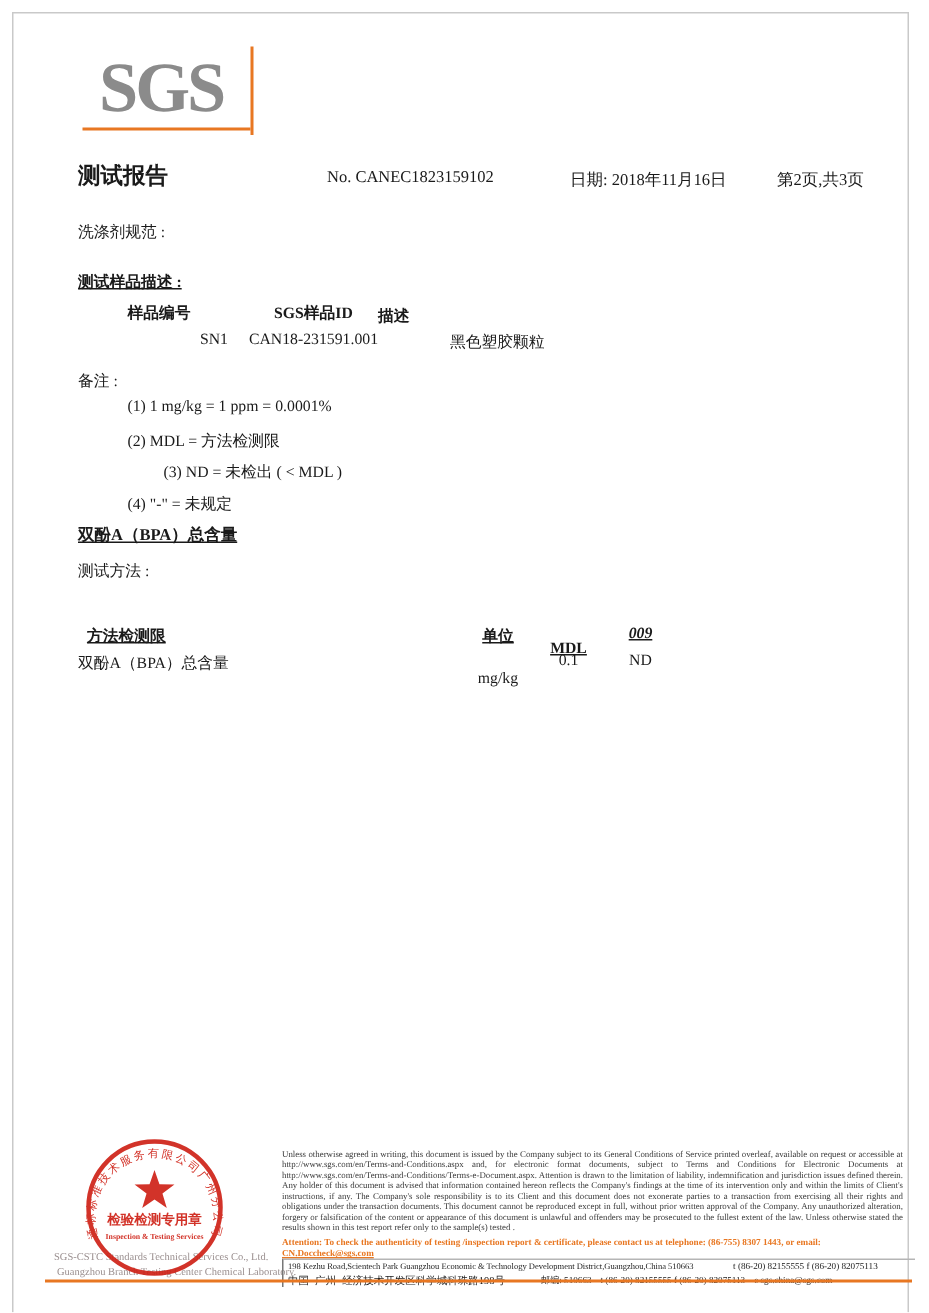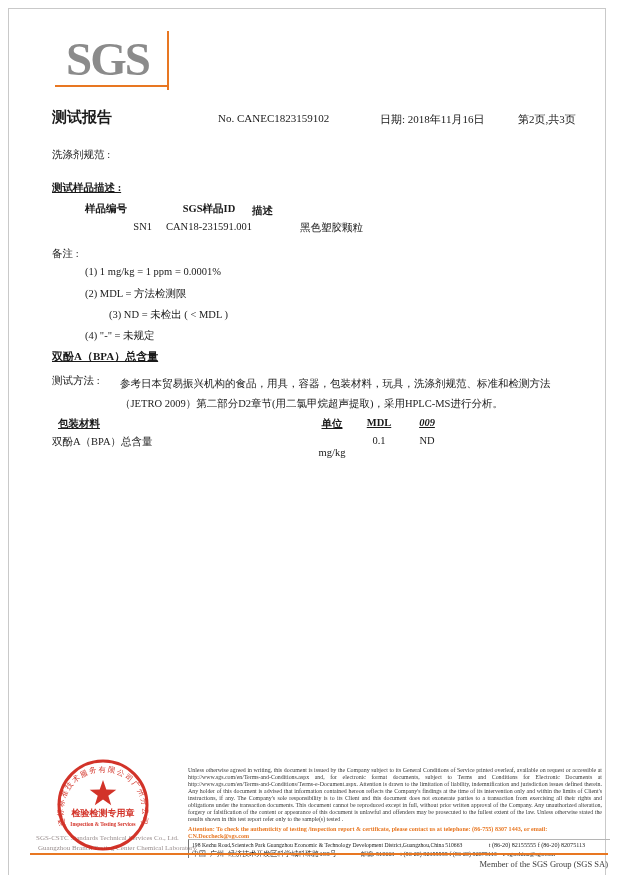--- a/index.html
+++ b/index.html
@@ -56,25 +56,24 @@
 
   <div class="abs body-text" style="left:52px;top:247px;">备注 :</div>
   <div class="abs body-text" style="left:85px;top:266px;">(1) 1 mg/kg = 1 ppm = 0.0001%</div>
   <div class="abs body-text" style="left:85px;top:287px;">(2) MDL = 方法检测限</div>
   <div class="abs body-text" style="left:85px;top:308px;margin-left:24px;">(3) ND = 未检出 ( &lt; MDL )</div>
   <div class="abs body-text" style="left:85px;top:329px;">(4) "-" = 未规定</div>
 
   <div class="abs sec-head" style="left:52px;top:349px;">双酚A（BPA）总含量</div>
 
   <div class="abs body-text" style="left:52px;top:374px;">测试方法 :</div>
-  <div class="abs body-text method-text" style="left:120px;top:374px;">参考日本贸易振兴机构的食品，用具，容器，包装材料，玩具，洗涤剂规范、标准和检测方法（JETRO 2009）第二部分D2章节(用二氯甲烷超声提取)，采用HPLC-MS进行分析。</div>
 
-  <div class="abs body-text b u" style="left:58px;top:417px;">包装材料</div>
+  <div class="abs body-text b u" style="left:58px;top:417px;">方法检测限</div>
   <div class="abs body-text b u cell-c" style="left:310px;top:417px;width:44px;display:inline-block;">单位</div>
-  <div class="abs body-text b u cell-c" style="left:358px;top:417px;width:42px;display:inline-block;">MDL</div>
+  <div class="abs body-text b u cell-c" style="left:358px;top:427px;width:42px;display:inline-block;">MDL</div>
   <div class="abs body-text b u it cell-c" style="left:406px;top:417px;width:42px;display:inline-block;">009</div>
 
   <div class="abs body-text" style="left:52px;top:435px;">双酚A（BPA）总含量</div>
   <div class="abs body-text cell-c" style="left:310px;top:447px;width:44px;">mg/kg</div>
   <div class="abs body-text cell-c" style="left:358px;top:435px;width:42px;">0.1</div>
   <div class="abs body-text cell-c" style="left:406px;top:435px;width:42px;text-align:center;">ND</div>
 
   <div class="abs company-line" style="left:36px;top:834px;">SGS-CSTC Standards Technical Services Co., Ltd.</div>
   <div class="abs company-line" style="left:38px;top:844px;">Guangzhou Branch Testing Center Chemical Laboratory.</div>
 
@@ -105,14 +104,13 @@
     </div>
     <div class="addr-row">
       <span style="font-size:7px;">中国 ·广州 ·经济技术开发区科学城科珠路198号</span>
       <span style="margin-left:18px;">邮编: 510663</span>
       <span>t (86-20) 82155555   f (86-20) 82075113</span>
       <span>e  sgs.china@sgs.com</span>
     </div>
   </div>
 
   <div class="abs" style="left:30px;top:853px;width:578px;height:2px;background:#e87722;"></div>
-  <div class="abs member" style="left:350px;top:859px;width:258px;text-align:right;">Member of the SGS Group (SGS SA)</div>
 </div>
 
 </body></html>

